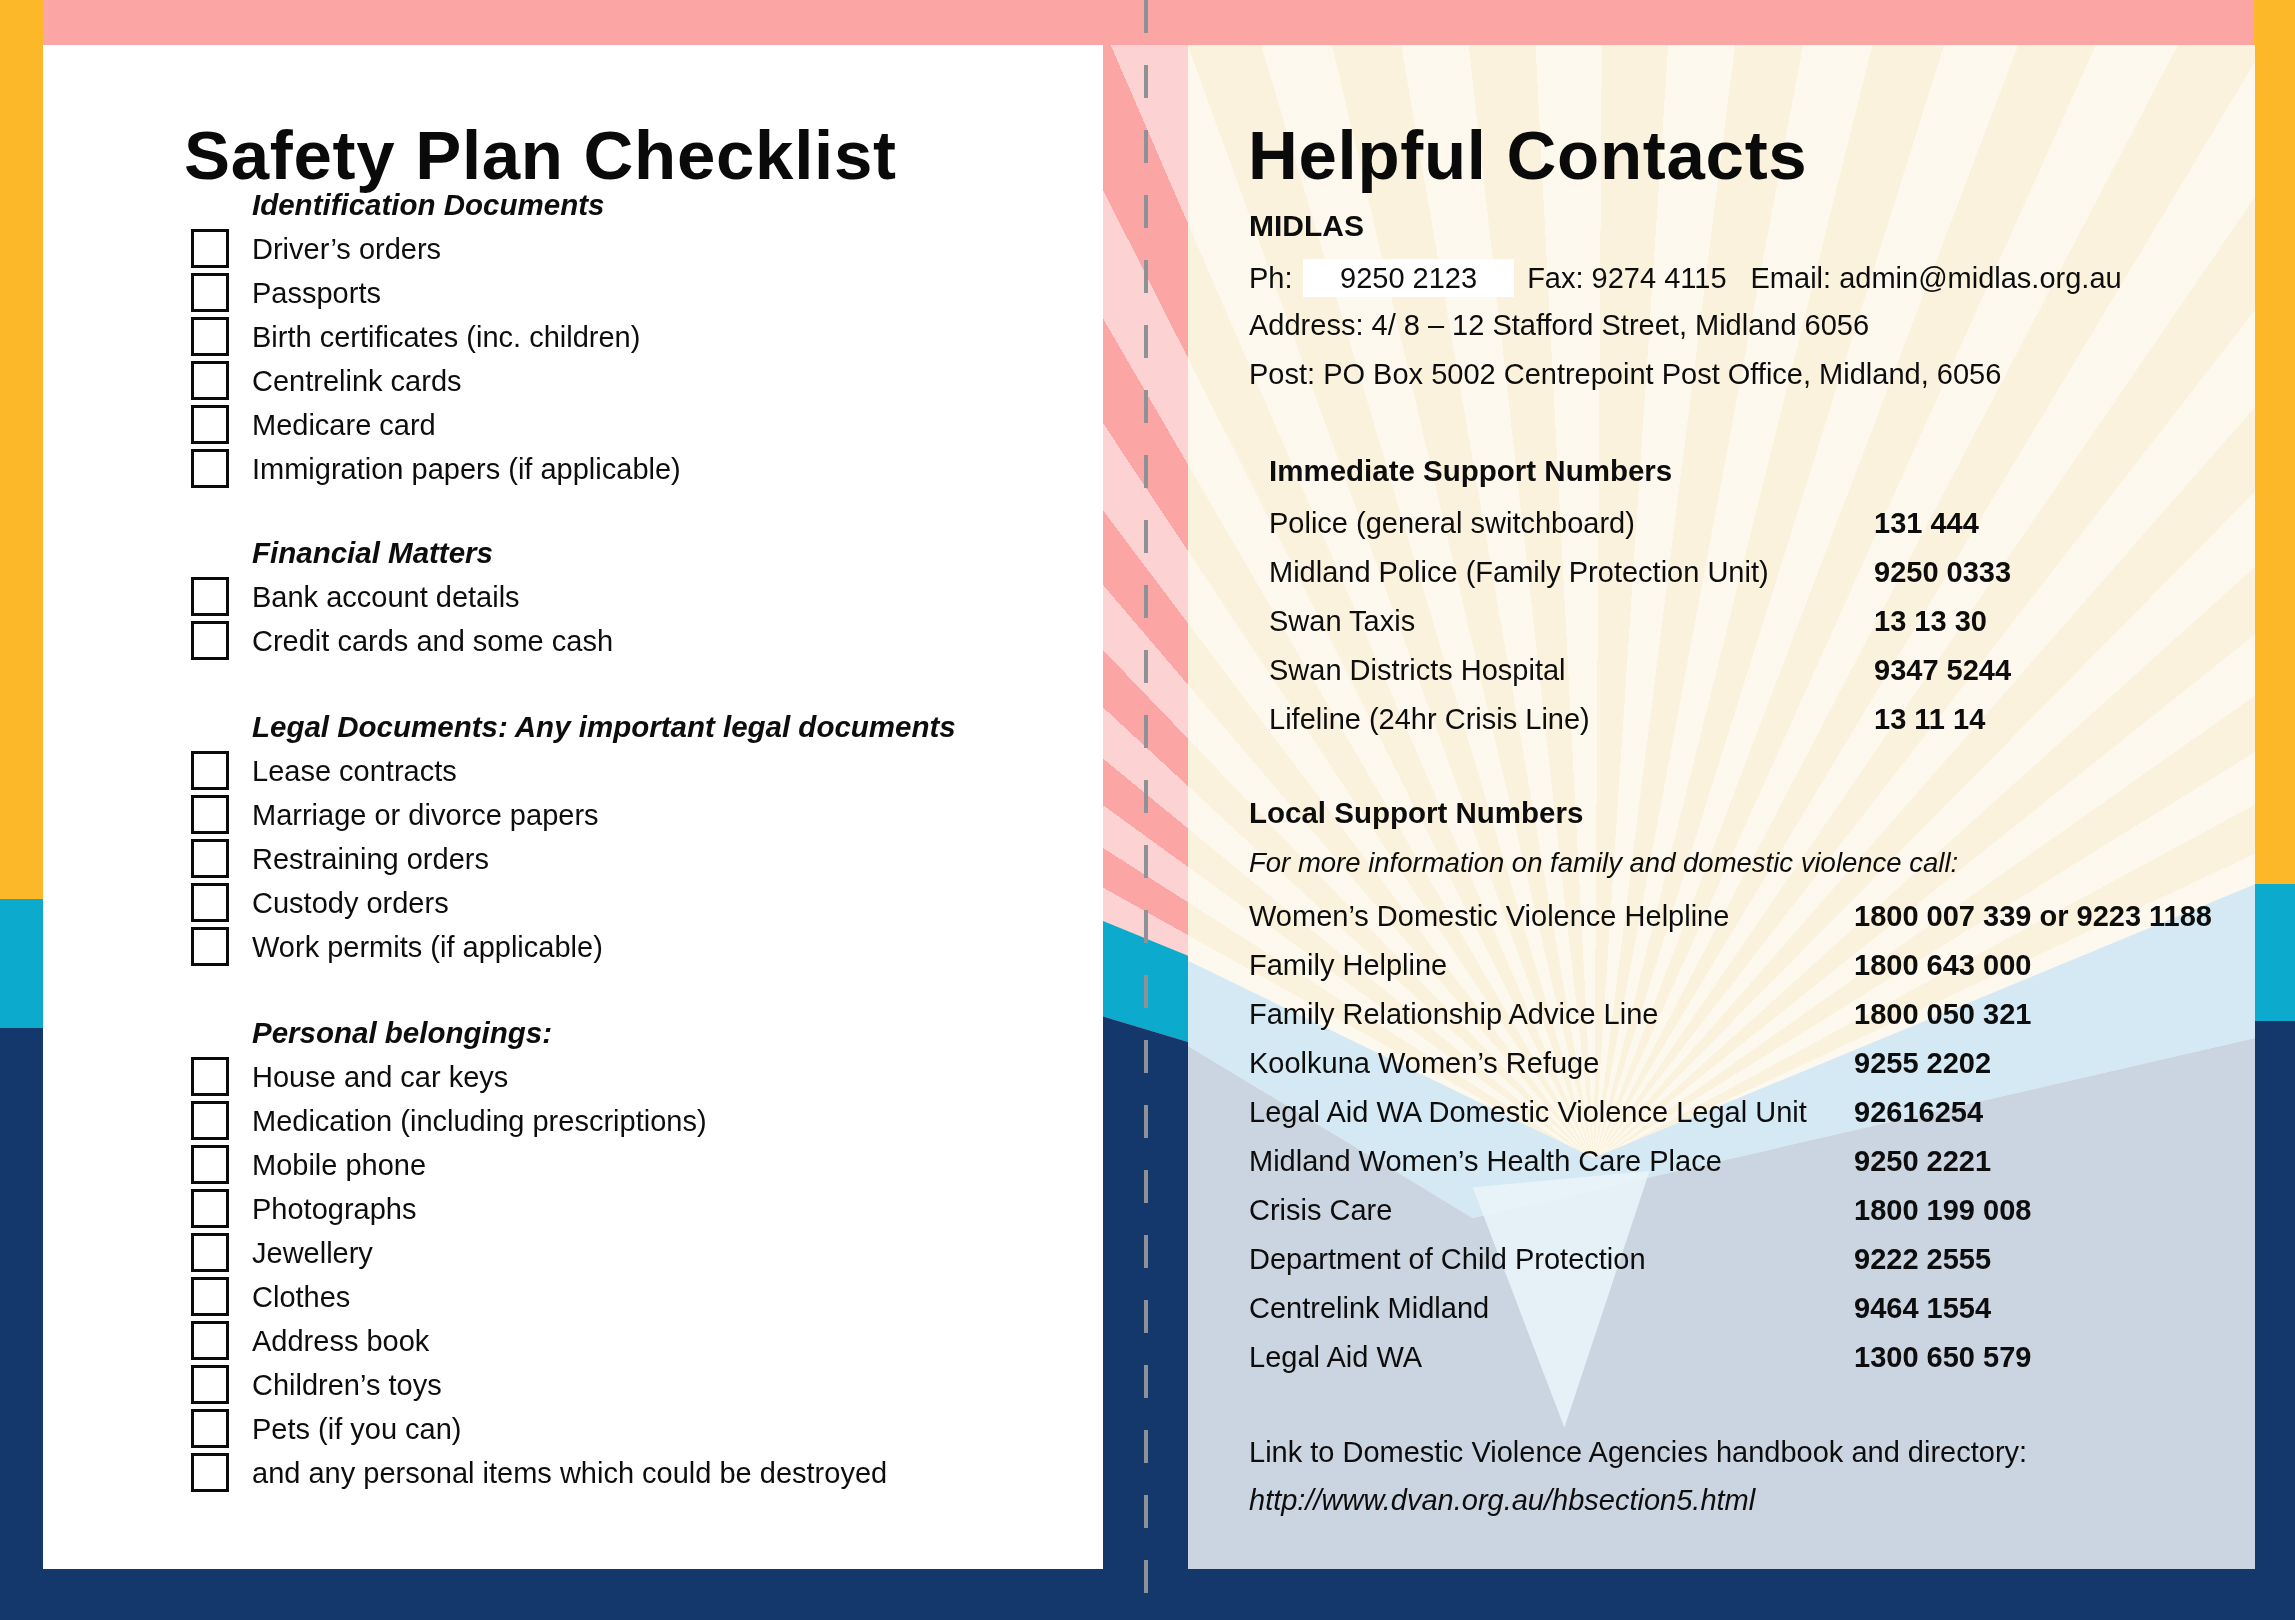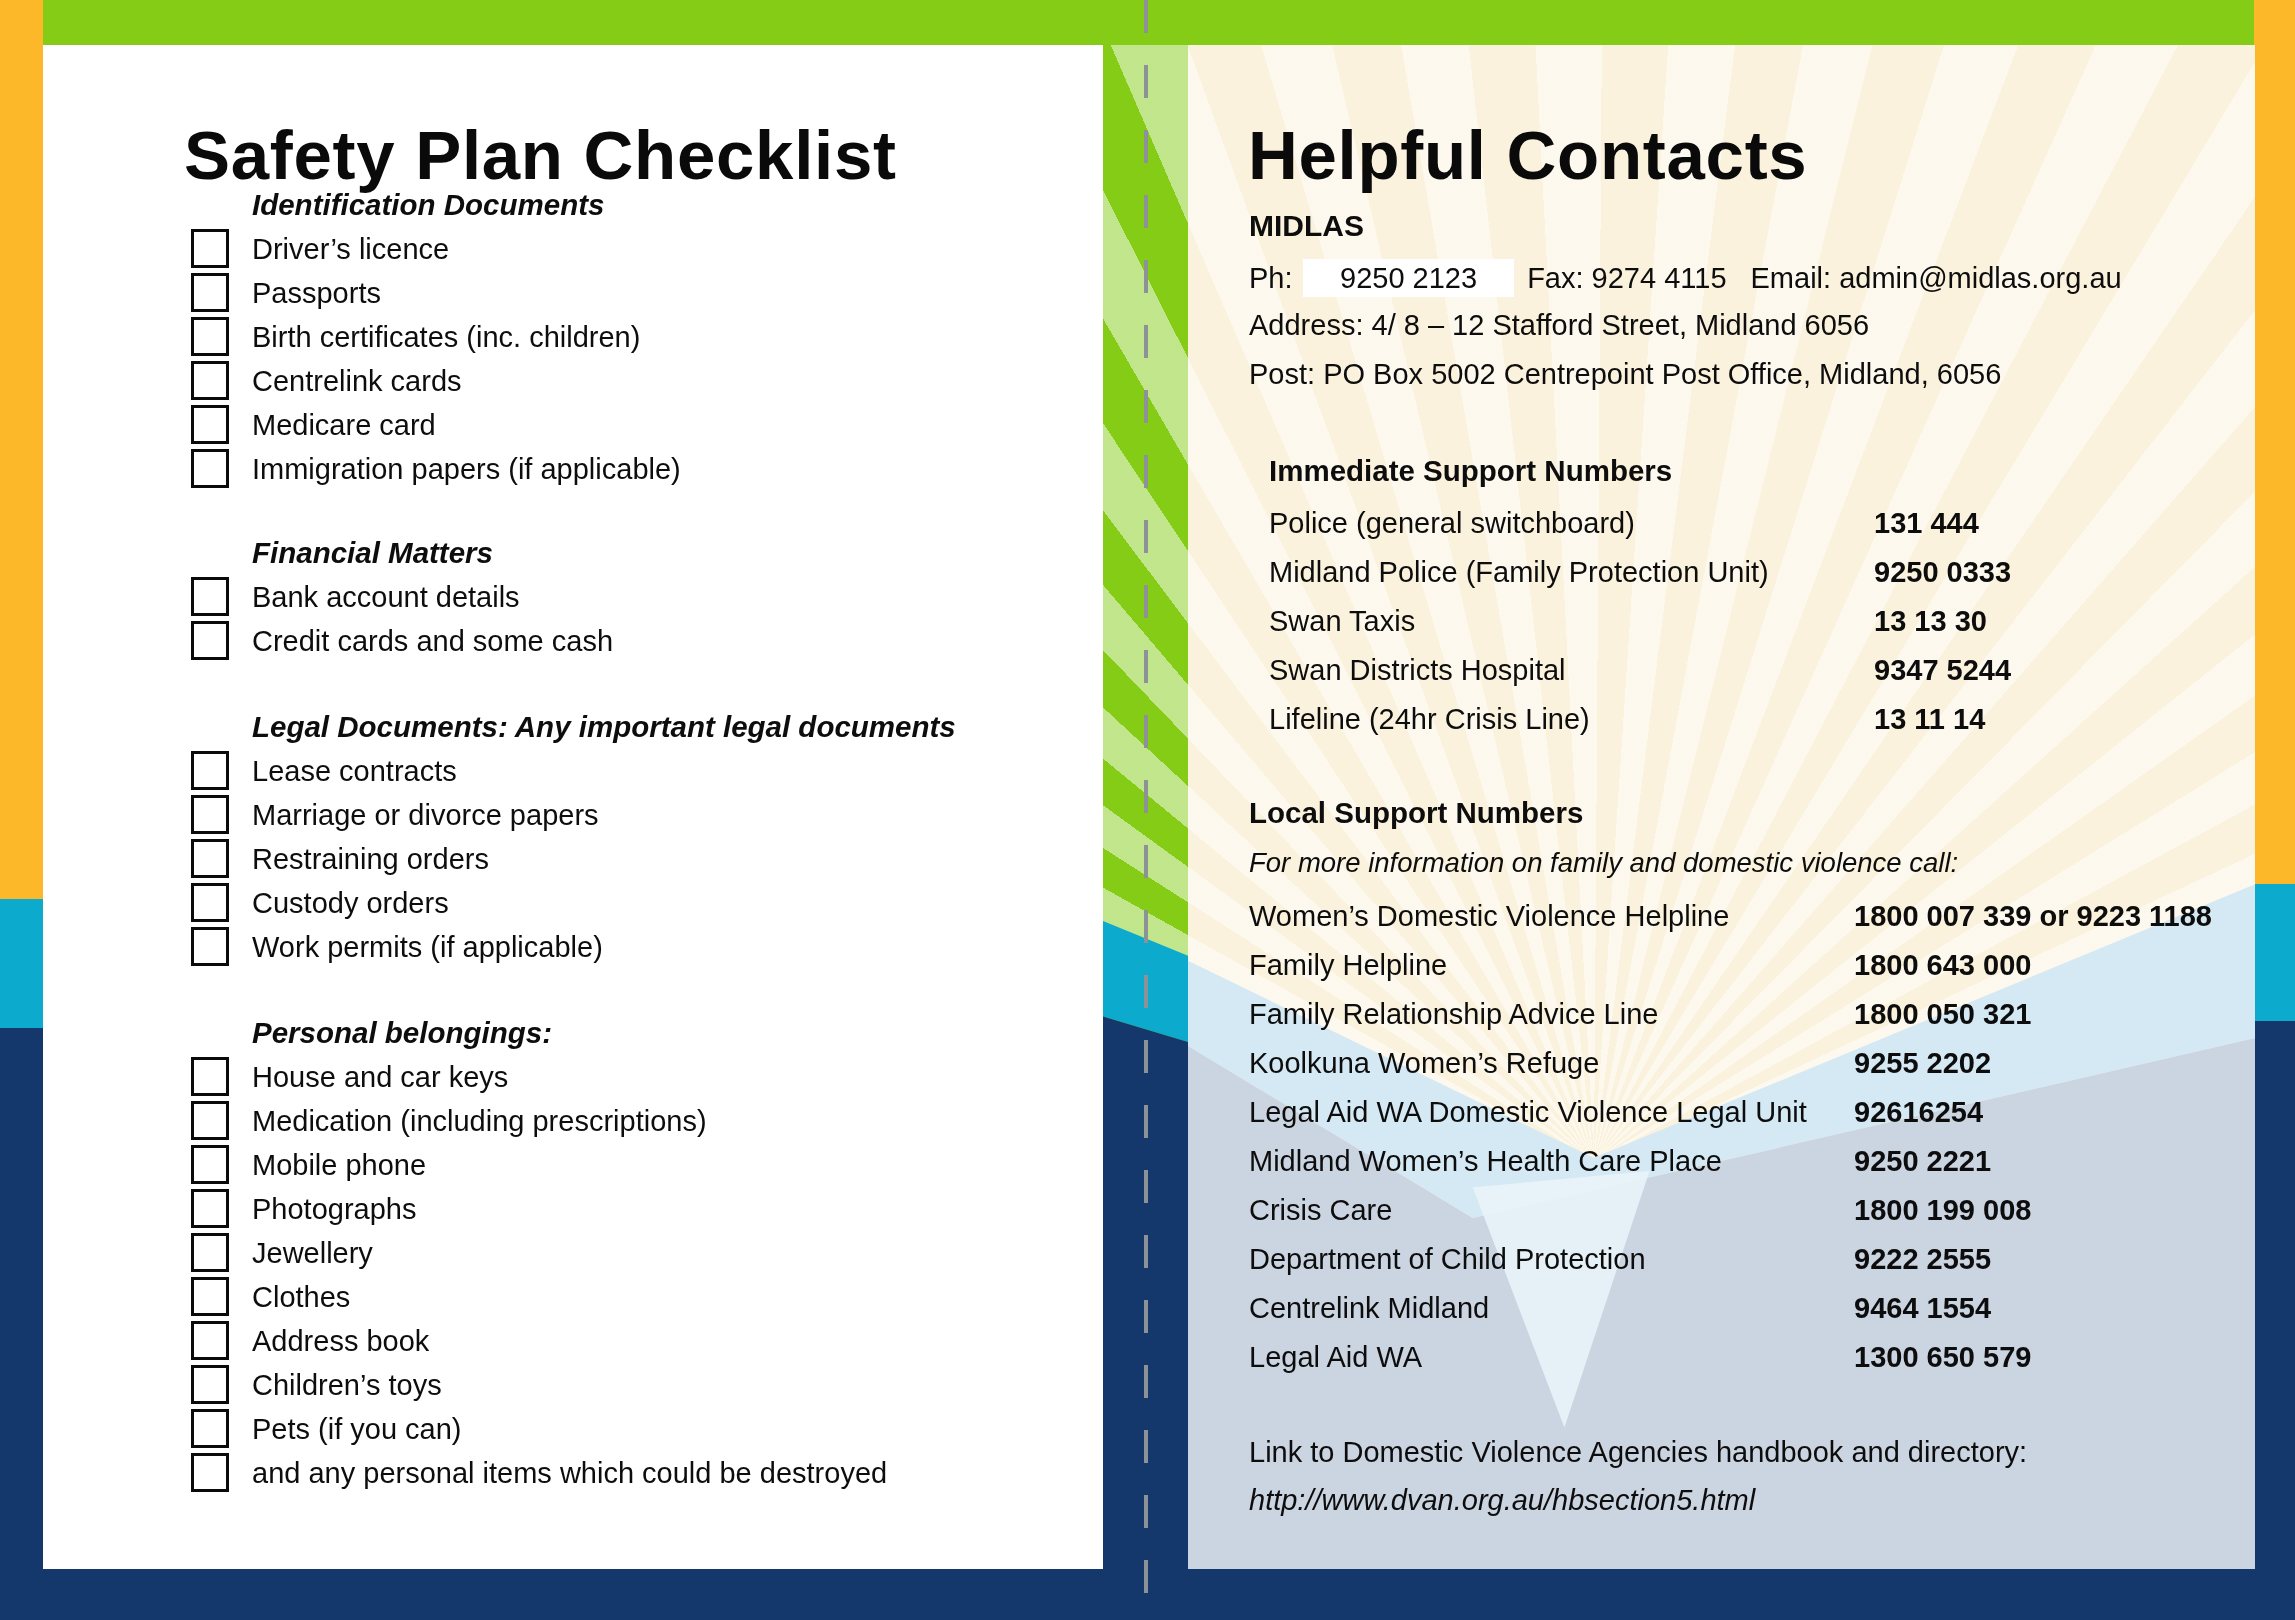--- a/index.html
+++ b/index.html
@@ -1,19 +1,19 @@
 <!DOCTYPE html>
 <html style="font-size:10.5px"><head>
 <meta charset="utf-8">
 <style>
   html,body { margin:0; padding:0; }
   body { font-family:"Liberation Sans","DejaVu Sans",sans-serif; background:#888; }
   .canvas {
     position:relative; width:2295px; height:1621px;
-    background:#84cc16; overflow:hidden; color:#0D0D0D;
+    background:#fca5a5; overflow:hidden; color:#0D0D0D;
   }
   
   .border-left {
     position:absolute; left:0; top:0; width:43px; height:100%;
     background:linear-gradient(to bottom,#FCB829 0 899px,#0CAACD 899px 1028px,#14386B 1028px 100%);
   }
   .border-right {
     position:absolute; right:0; top:0; width:41px; height:100%;
     background:linear-gradient(to bottom,#FCB829 0 884px,#0CAACD 884px 1021px,#14386B 1021px 100%);
   }
@@ -98,21 +98,21 @@
   <div class="border-right"></div>
   <div class="bottom-strip"></div>
 
   <div class="page page-left">
     <h1 class="page-title">Safety Plan Checklist</h1>
 
     <div class="cl-section" style="top:141px">
       <div class="cl-heading">Identification Documents</div>
       <div class="check-row">
         <span class="checkbox"></span>
-        <span class="check-label">Driver’s licence</span>
+        <span class="check-label">Driver’s orders</span>
       </div>
       <div class="check-row">
         <span class="checkbox"></span>
         <span class="check-label">Passports</span>
       </div>
       <div class="check-row">
         <span class="checkbox"></span>
         <span class="check-label">Birth certificates (inc. children)</span>
       </div>
       <div class="check-row">

